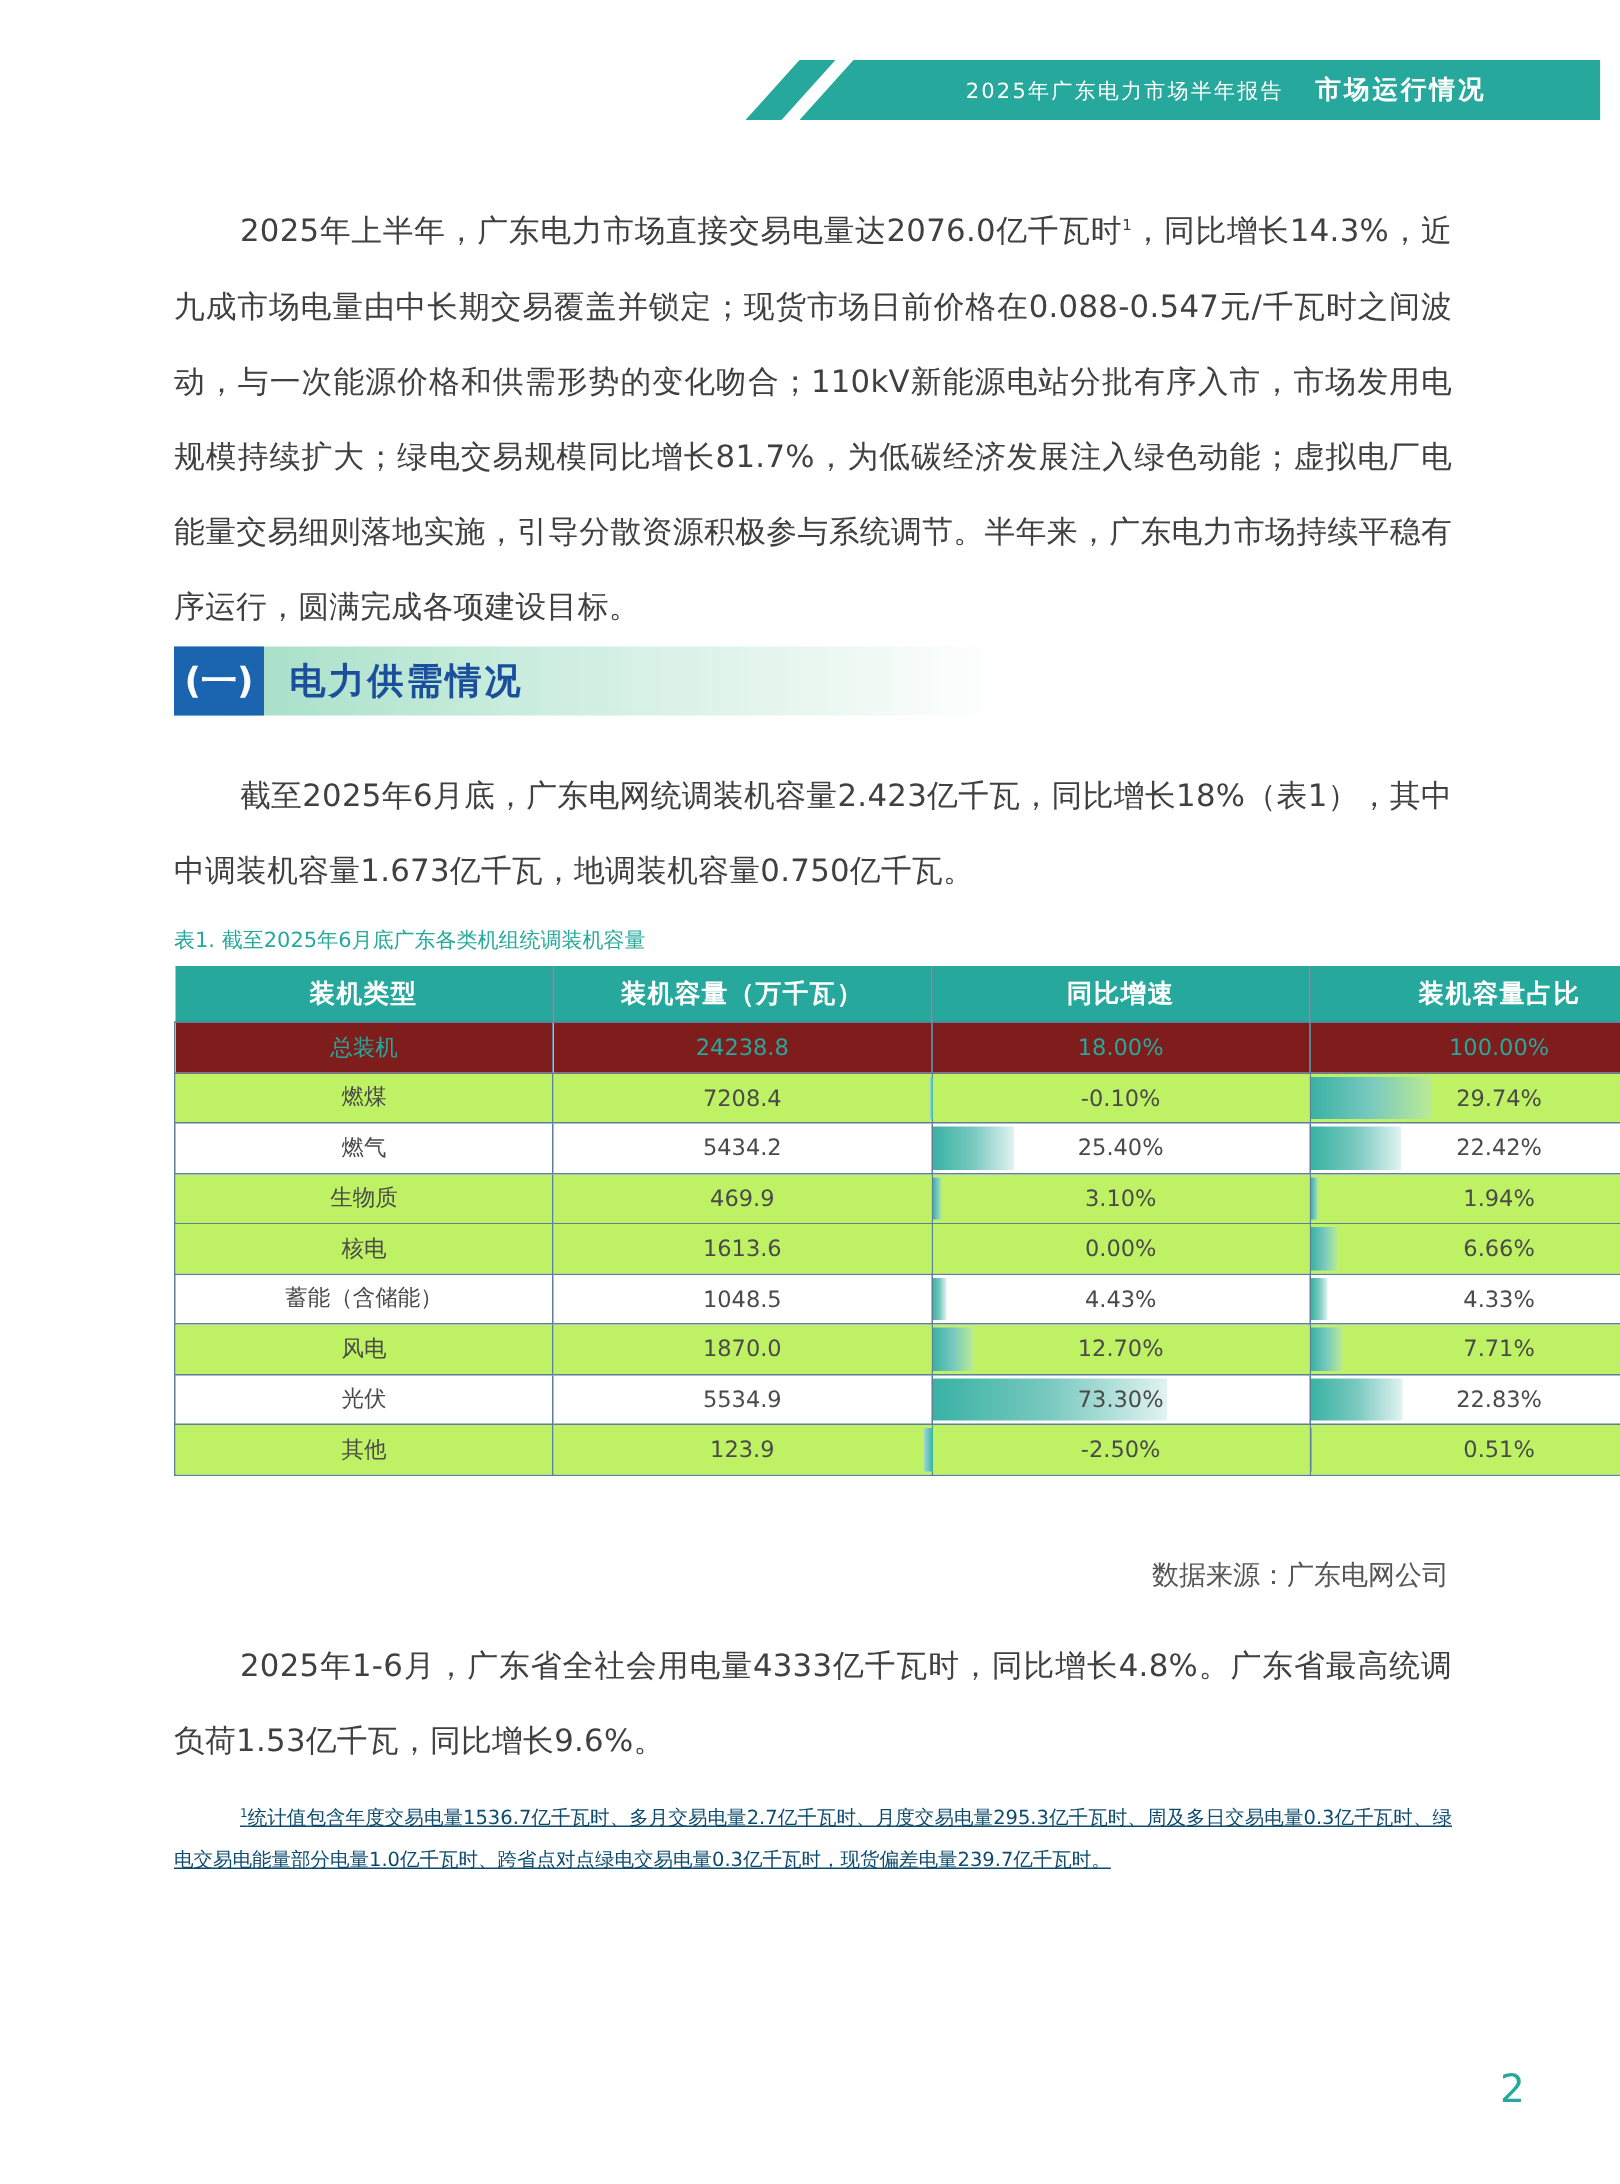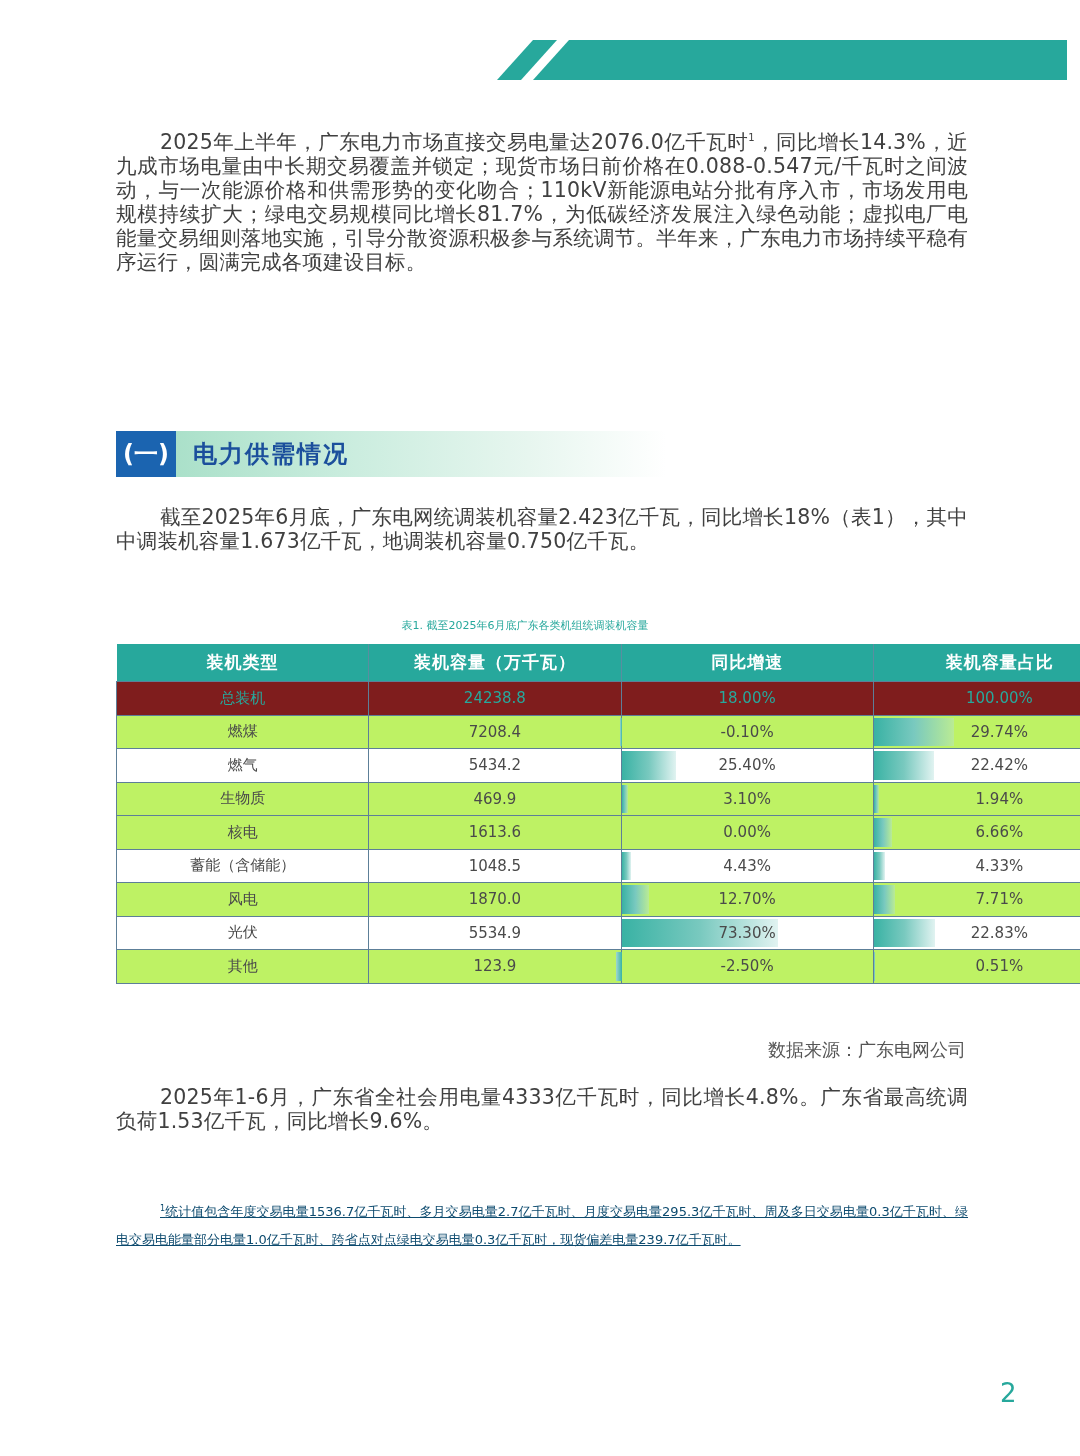--- a/index.html
+++ b/index.html
@@ -8,34 +8,34 @@
 
   
   .banner { position:absolute; top:40px; left:497px; width:570px; height:40px; }
   .banner .stripe { position:absolute; top:0; height:40px; background:#27a89c; }
   .banner .s1 { left:0; width:60px; clip-path:polygon(36px 0, 60px 0, 24px 40px, 0 40px); }
   .banner .s2 { left:36px; width:534px; clip-path:polygon(36px 0, 534px 0, 534px 40px, 0 40px); }
   .banner .txt { position:absolute; right:76px; top:0; height:40px; line-height:40px; color:#fff; white-space:nowrap; }
   .banner .sub { font-size:14px; letter-spacing:1.5px; margin-right:16px; }
   .banner .main { font-size:17px; font-weight:bold; letter-spacing:2px; }
 
-  .para { position:absolute; left:116px; width:852px; font-size:20.5px; line-height:24px;
+  .para { position:absolute; left:116px; width:852px; font-size:20.5px; line-height:50px;
           color:#404040; text-indent:44px; text-align:justify; letter-spacing:0.2px; }
   .para sup { font-size:10px; vertical-align:super; }
 
   
   .section { position:absolute; left:116px; top:431px; width:550px; height:46px;
              background:linear-gradient(90deg,#9fdcc2 0%, #c8ecdd 40%, #e7f6ef 75%, rgba(255,255,255,0) 100%); }
   .section .num { position:absolute; left:0; top:0; width:60px; height:46px; background:#1b64b0;
                   color:#fff; font-size:24px; font-weight:bold; line-height:46px; text-align:center; }
   .section .title { position:absolute; left:77px; top:0; height:46px; line-height:46px;
                     color:#1b4f9c; font-size:24px; font-weight:bold; letter-spacing:2px; }
 
-  .caption { position:absolute; top:618px; left:100px; width:850px; text-align:center;
-             font-size:11px; color:#27a89c; }
+  .caption { position:absolute; top:618px; left:116px; width:850px; 
+             font-size:14px; color:#27a89c; }
 
   
   .tbl { position:absolute; left:116px; top:644px; width:1010px; border-collapse:collapse;
          table-layout:fixed; font-size:15px; }
   .tbl th { background:#27a89c; color:#fff; height:35px; font-size:17px; font-weight:bold;
             border-right:1px solid #5a8ea0; letter-spacing:1px; }
   .tbl th:last-child { border-right:none; }
   .tbl td { height:32.5px; text-align:center; border:1px solid #5d7f98; color:#4a4a4a;
             position:relative; padding:0; }
   .tbl tr.alt td { background:#bef264; }
@@ -50,20 +50,24 @@
               line-height:28px; color:#0c4a6e; text-indent:44px; text-align:justify;text-decoration:underline; }
   .footnote sup { font-size:8px; }
   .pagenum { position:absolute; top:1378px; left:1000px; font-size:26px; color:#27a89c; }
 </style>
 </head>
 <body>
 
 <div class="banner">
   <div class="stripe s1"></div>
   <div class="stripe s2"></div>
+  <div class="txt">
+    <span class="sub">2025年广东电力市场半年报告</span>
+    <span class="main">市场运行情况</span>
+  </div>
 </div>
 
 <p class="para" style="top:126px;margin:0;"><span>2025年上半年，广东电力市场直接交易电量达2076.0亿千瓦时</span><sup>1</sup><span>，同比增长14.3%，近九成市场电量由中长期交易覆盖并锁定；现货市场日前价格在0.088-0.547元/千瓦时之间波动，与一次能源价格和供需形势的变化吻合；110kV新能源电站分批有序入市，市场发用电规模持续扩大；绿电交易规模同比增长81.7%，为低碳经济发展注入绿色动能；虚拟电厂电能量交易细则落地实施，引导分散资源积极参与系统调节。半年来，广东电力市场持续平稳有序运行，圆满完成各项建设目标。</span></p>
 
 <div class="section">
   <div class="num">(一)</div>
   <div class="title">电力供需情况</div>
 </div>
 
 <p class="para" style="top:505px;margin:0;">截至2025年6月底，广东电网统调装机容量2.423亿千瓦，同比增长18%（表1），其中中调装机容量1.673亿千瓦，地调装机容量0.750亿千瓦。</p>

